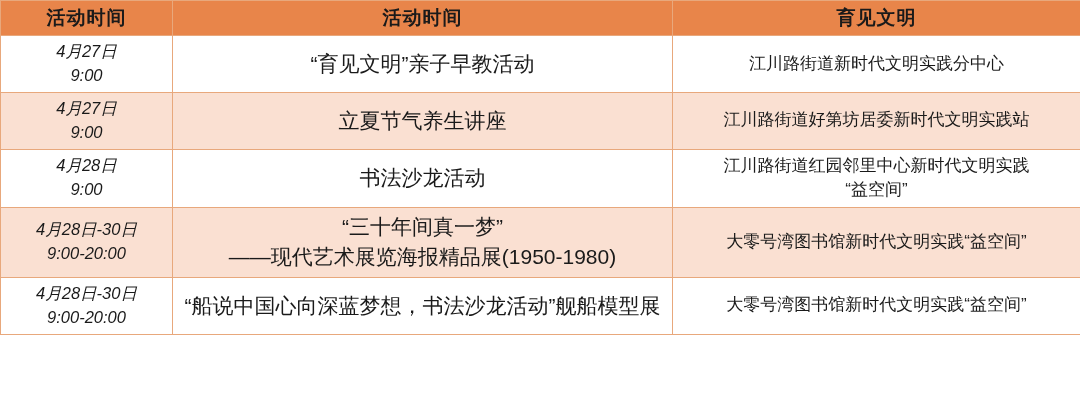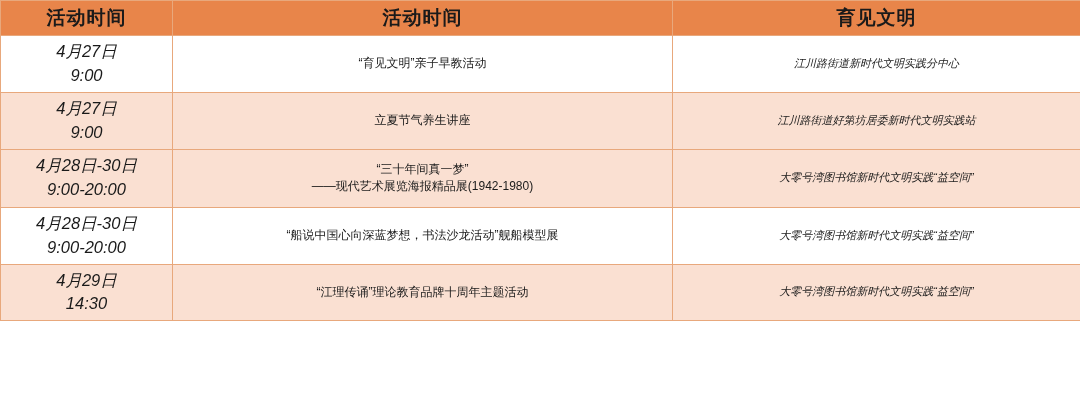--- a/index.html
+++ b/index.html
@@ -49,28 +49,27 @@
   }
   tbody tr.row-even td {
     background: #fae0d2;
   }
   td.cell-time {
     font-size: 16.5px;
     white-space: pre-line;
     font-style: italic;
   }
   td.cell-theme {
-    font-size: 12px;
+    font-size: 21px;
     white-space: pre-line;
     margin-left: 24px;
   }
   td.cell-place {
-    font-size: 11px;
+    font-size: 17px;
     white-space: pre-line;
-    font-style: italic;
   }
   tbody tr.h-tall td { height: 58px; }
   tbody tr.h-med td { height: 55px; }
 </style>
 </head>
 <body>
 
 <table class="activity-table">
   <colgroup>
     <col class="col-time">
@@ -90,33 +89,34 @@
 9:00</td>
       <td class="cell-theme">“育见文明”亲子早教活动</td>
       <td class="cell-place">江川路街道新时代文明实践分中心</td>
     </tr>
     <tr class="row-even h-med">
       <td class="cell-time">4月27日
 9:00</td>
       <td class="cell-theme">立夏节气养生讲座</td>
       <td class="cell-place">江川路街道好第坊居委新时代文明实践站</td>
     </tr>
+    <tr class="row-odd h-med">
+      <td class="cell-time">4月28日
+9:00</td>
+      <td class="cell-theme">书法沙龙活动</td>
+      <td class="cell-place">江川路街道红园邻里中心新时代文明实践
+“益空间”</td>
+    </tr>
     <tr class="row-even h-tall">
       <td class="cell-time">4月28日-30日
 9:00-20:00</td>
       <td class="cell-theme">“三十年间真一梦”
-——现代艺术展览海报精品展(1942-1980)</td>
+——现代艺术展览海报精品展(1950-1980)</td>
       <td class="cell-place">大零号湾图书馆新时代文明实践“益空间”</td>
     </tr>
     <tr class="row-odd h-med">
       <td class="cell-time">4月28日-30日
 9:00-20:00</td>
       <td class="cell-theme">“船说中国心向深蓝梦想，书法沙龙活动”舰船模型展</td>
       <td class="cell-place">大零号湾图书馆新时代文明实践“益空间”</td>
     </tr>
-    <tr class="row-even h-med">
-      <td class="cell-time">4月29日
-14:30</td>
-      <td class="cell-theme">“江理传诵”理论教育品牌十周年主题活动</td>
-      <td class="cell-place">大零号湾图书馆新时代文明实践“益空间”</td>
-    </tr>
   </tbody>
 </table>
 
 </body></html>

